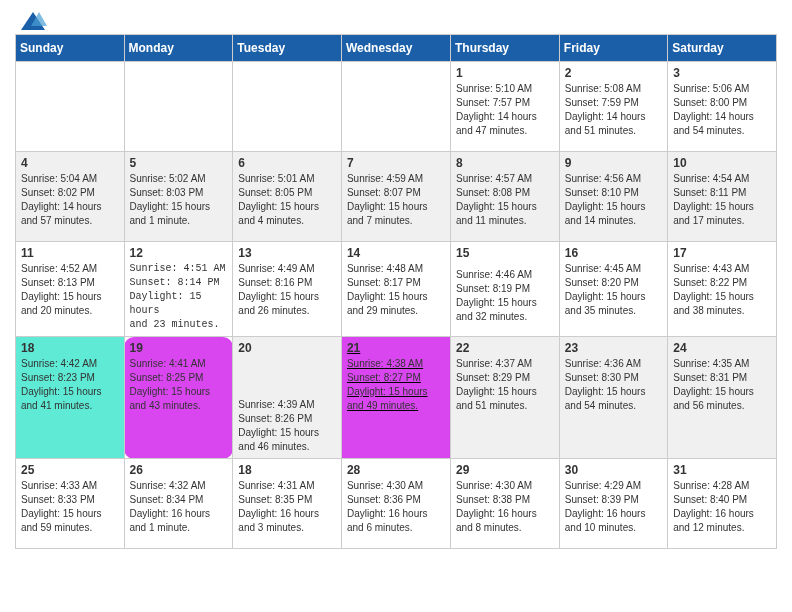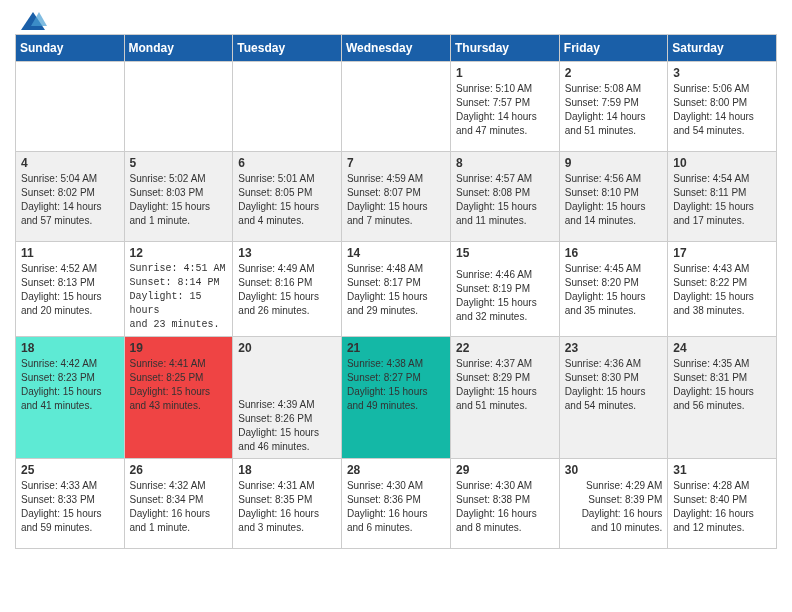--- a/index.html
+++ b/index.html
@@ -241,35 +241,35 @@
         </td>
       </tr>
       <tr>
         <td style="background: #5eead4;">
           <span class="cell-day">18</span>
           <div class="cell-info" style="white-space: pre-line;">Sunrise: 4:42 AM
 Sunset: 8:23 PM
 Daylight: 15 hours
 and 41 minutes.</div>
         </td>
-        <td style="background: #ef4444;">
+        <td style="background: #d946ef; border-radius: 10px;">
           <span class="cell-day">19</span>
           <div class="cell-info" style="white-space: pre-line;">Sunrise: 4:41 AM
 Sunset: 8:25 PM
 Daylight: 15 hours
 and 43 minutes.</div>
         </td>
         <td style="background: rgb(240, 240, 240);">
           <span class="cell-day">20</span>
           <div class="cell-info" style="white-space: pre-line; margin-top: 43px;">Sunrise: 4:39 AM
 Sunset: 8:26 PM
 Daylight: 15 hours
 and 46 minutes.</div>
         </td>
-        <td style="background: #14b8a6;">
+        <td style="background: #d946ef; text-decoration: underline;">
           <span class="cell-day">21</span>
           <div class="cell-info" style="white-space: pre-line;">Sunrise: 4:38 AM
 Sunset: 8:27 PM
 Daylight: 15 hours
 and 49 minutes.</div>
         </td>
         <td style="background: rgb(240, 240, 240);">
           <span class="cell-day">22</span>
           <div class="cell-info" style="white-space: pre-line;">Sunrise: 4:37 AM
 Sunset: 8:29 PM
@@ -322,21 +322,21 @@
         </td>
         <td>
           <span class="cell-day">29</span>
           <div class="cell-info" style="white-space: pre-line;">Sunrise: 4:30 AM
 Sunset: 8:38 PM
 Daylight: 16 hours
 and 8 minutes.</div>
         </td>
         <td>
           <span class="cell-day">30</span>
-          <div class="cell-info" style="white-space: pre-line; text-align: right;">Sunrise: 4:29 AM
+          <div class="cell-info" style="white-space: pre-line;">Sunrise: 4:29 AM
 Sunset: 8:39 PM
 Daylight: 16 hours
 and 10 minutes.</div>
         </td>
         <td>
           <span class="cell-day">31</span>
           <div class="cell-info" style="white-space: pre-line;">Sunrise: 4:28 AM
 Sunset: 8:40 PM
 Daylight: 16 hours
 and 12 minutes.</div>

